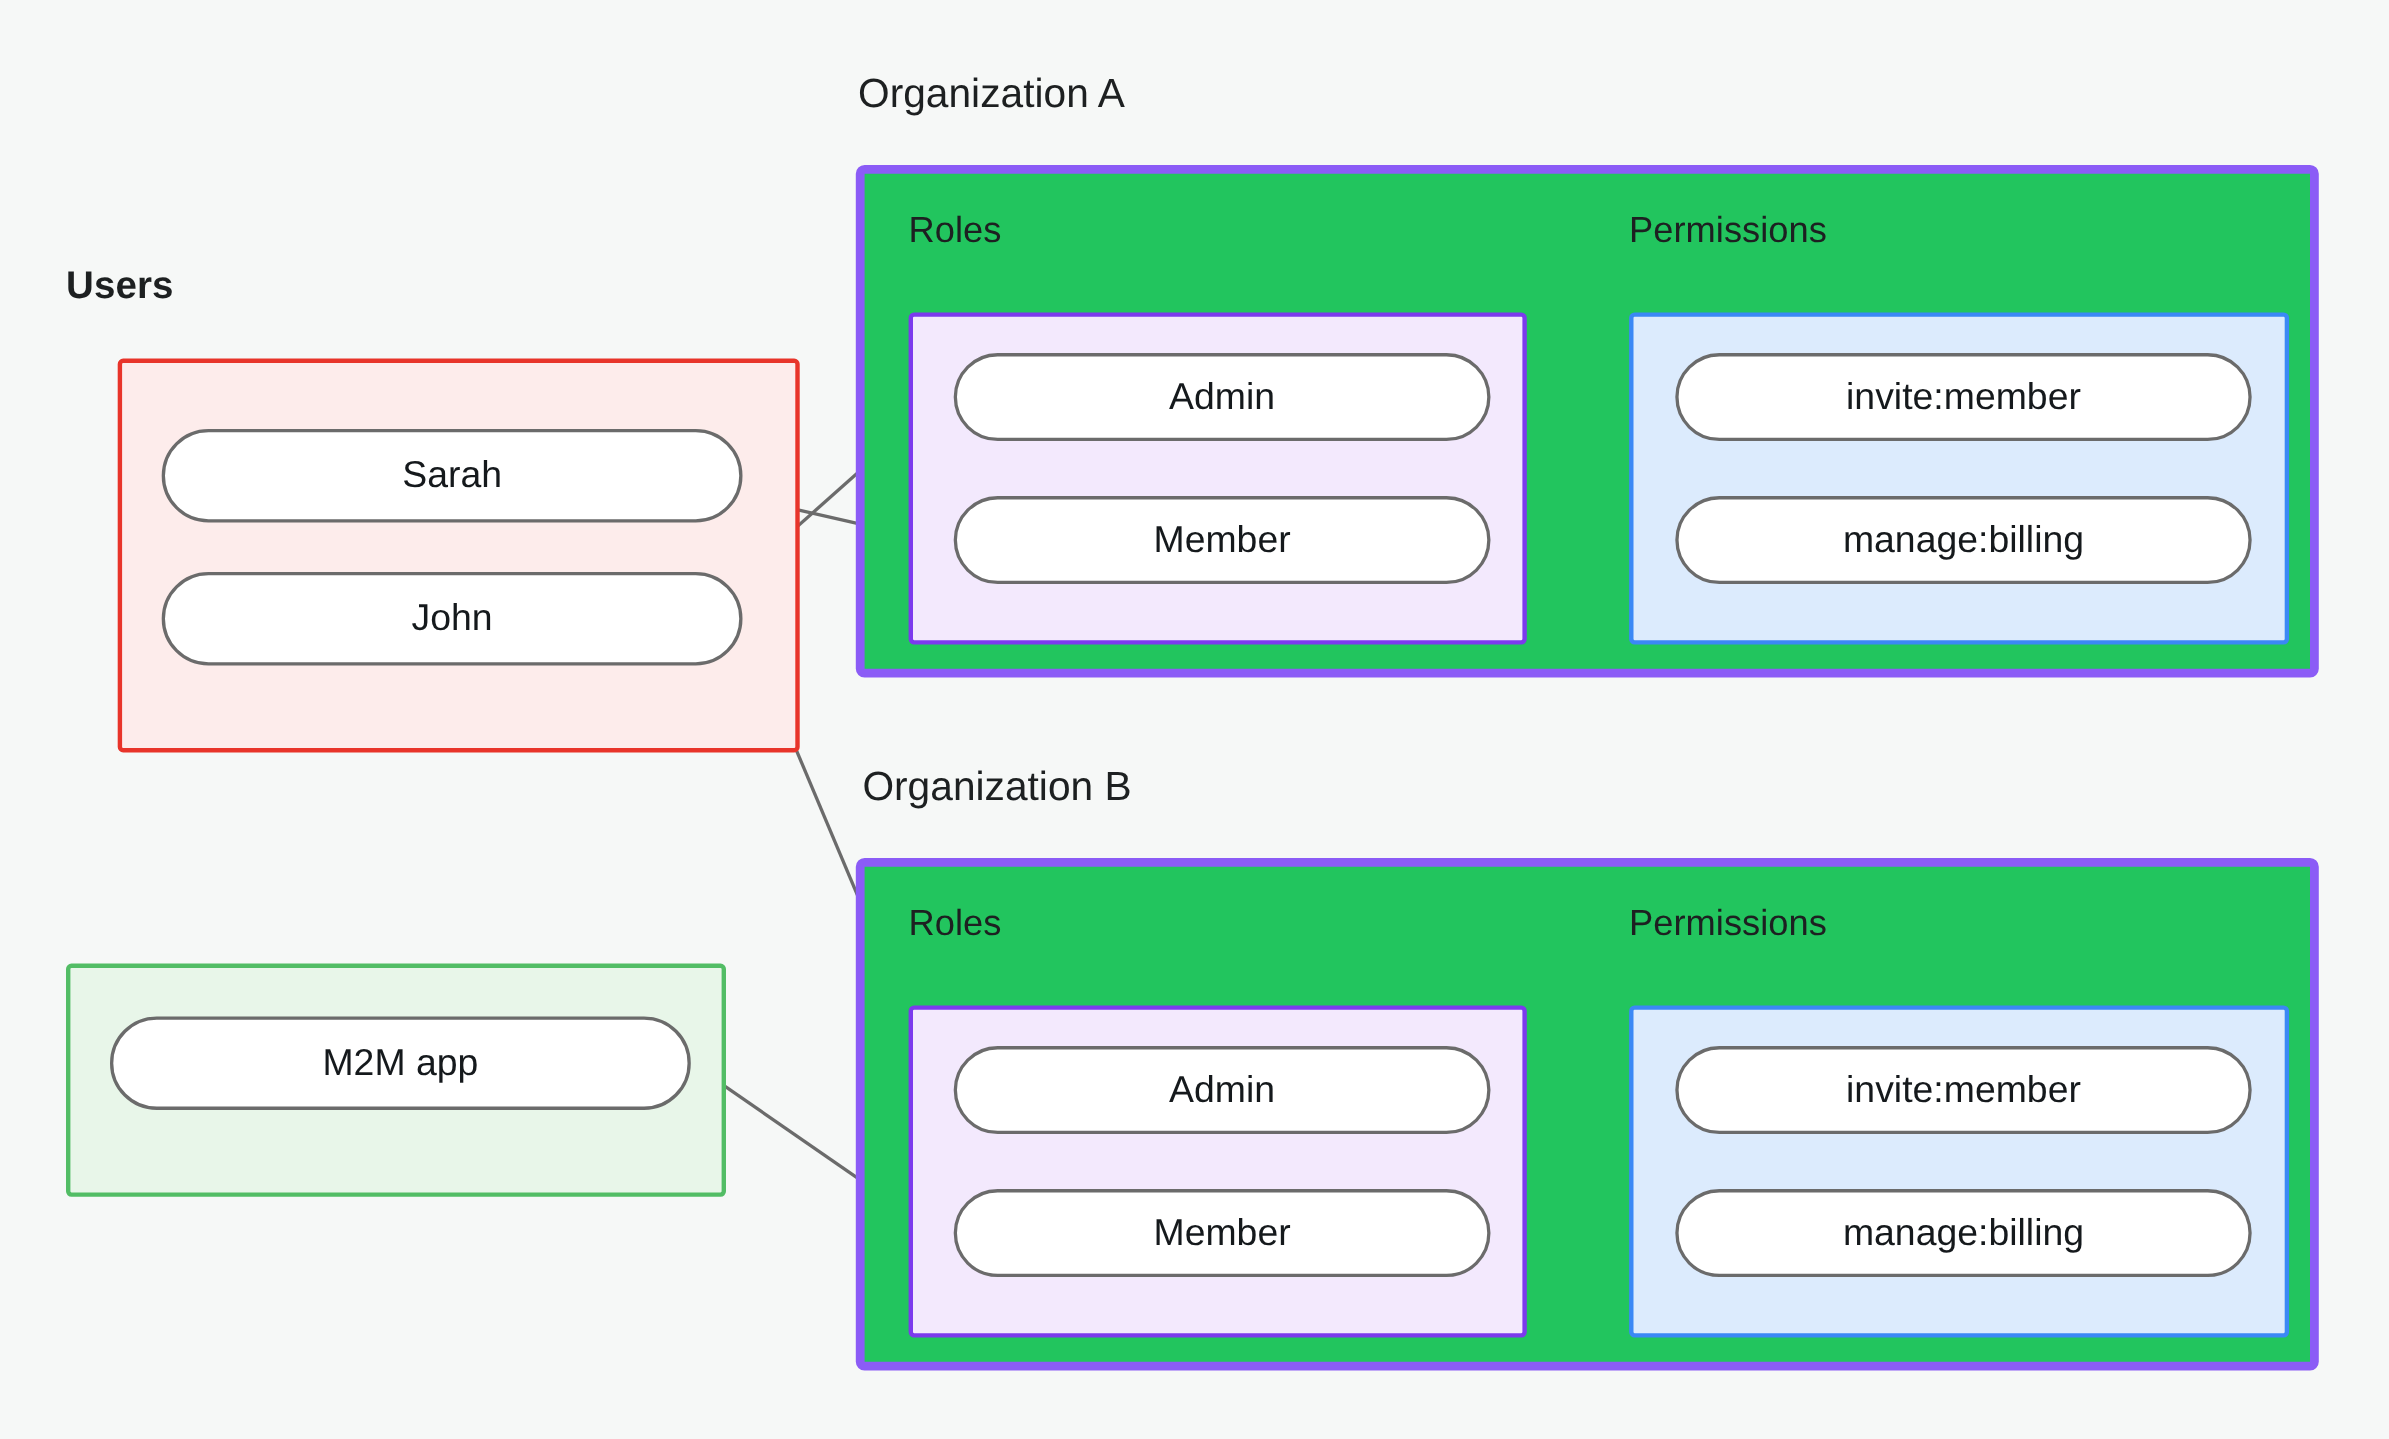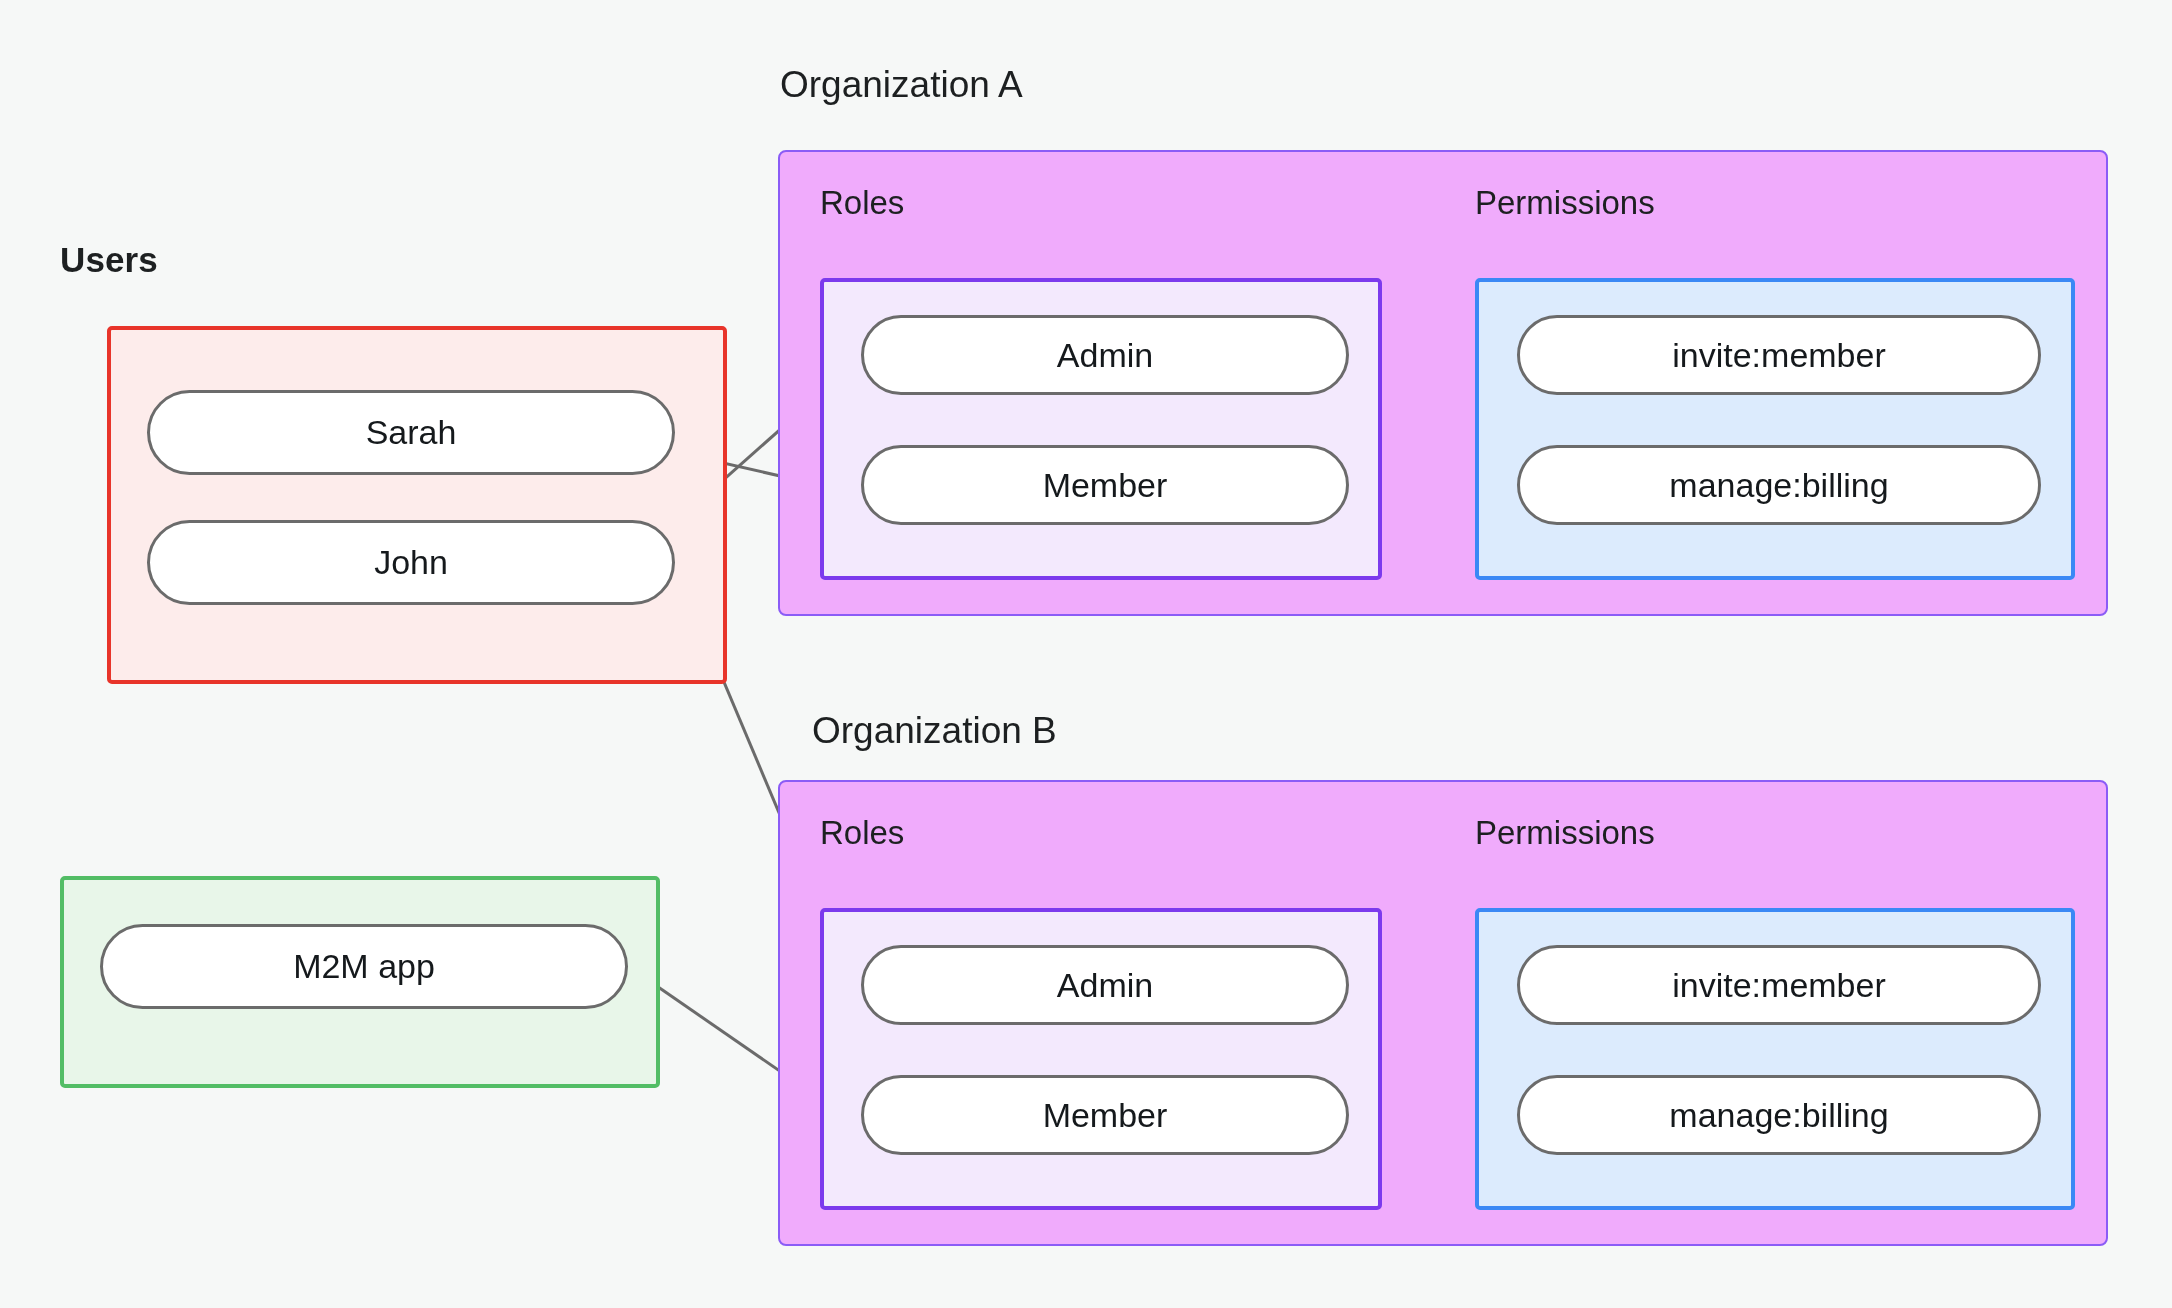--- a/index.html
+++ b/index.html
@@ -71,22 +71,22 @@
   }
   .box-users {
     background: #fdeceb;
     border: 4px solid #e8342a;
   }
   .box-m2m {
     background: #e8f6e9;
     border: 4px solid #52bd65;
   }
   .box-org {
-    background: #f0abfc;
-    border: 2px solid #8b5cf6;
+    background: #22c55e;
+    border: 8px solid #8b5cf6;
     border-radius: 8px;
     text-align: right;
   }
   .box-roles {
     background: #f3e9fd;
     border: 4px solid #7c3aed;
   }
   .box-perms {
     background: #dcebfd;
     border: 4px solid #3b88f5;
@@ -168,21 +168,21 @@
       <div class="pill" style="left:37px; top:33px; width:488px; height:80px;">Admin</div>
       <div class="pill" style="left:37px; top:163px; width:488px; height:80px;">Member</div>
     </div>
 
     <div class="box box-perms" style="left:695px; top:126px; width:600px; height:302px;">
       <div class="pill" style="left:38px; top:33px; width:524px; height:80px;">invite:member</div>
       <div class="pill" style="left:38px; top:163px; width:524px; height:80px;">manage:billing</div>
     </div>
   </div>
 
-  <div class="org-title" style="left:812px; top:694px;margin-top:16px;">Organization B</div>
+  <div class="org-title" style="left:784px; top:694px;">Organization B</div>
 
   <div class="box box-org" style="left:778px; top:780px; width:1330px; height:466px;">
 
     <div class="sub-title" style="left:40px; top:32px;">Roles</div>
     <div class="sub-title" style="left:695px; top:32px;">Permissions</div>
 
     <div class="box box-roles" style="left:40px; top:126px; width:562px; height:302px;">
       <div class="pill" style="left:37px; top:33px; width:488px; height:80px;">Admin</div>
       <div class="pill" style="left:37px; top:163px; width:488px; height:80px;">Member</div>
     </div>

